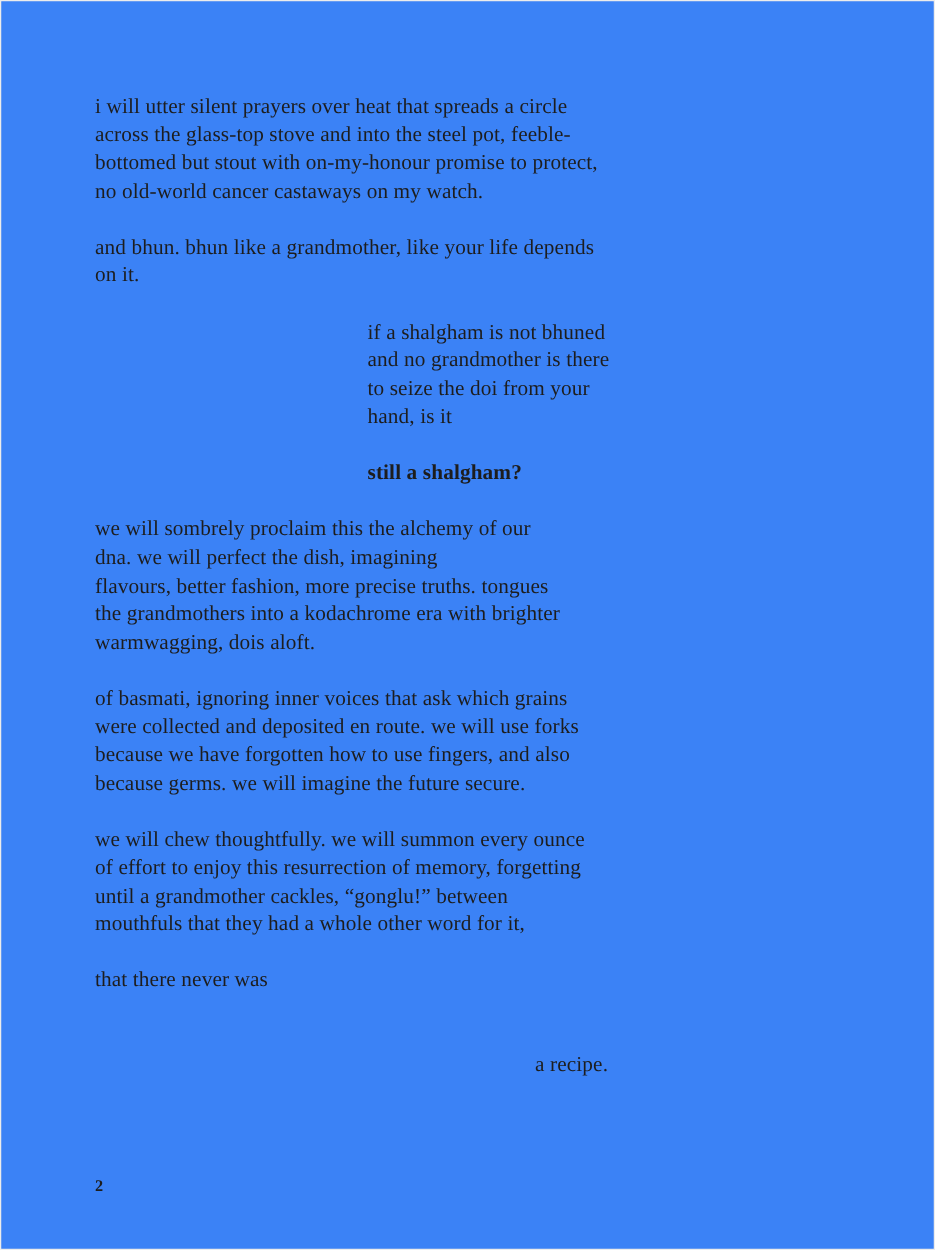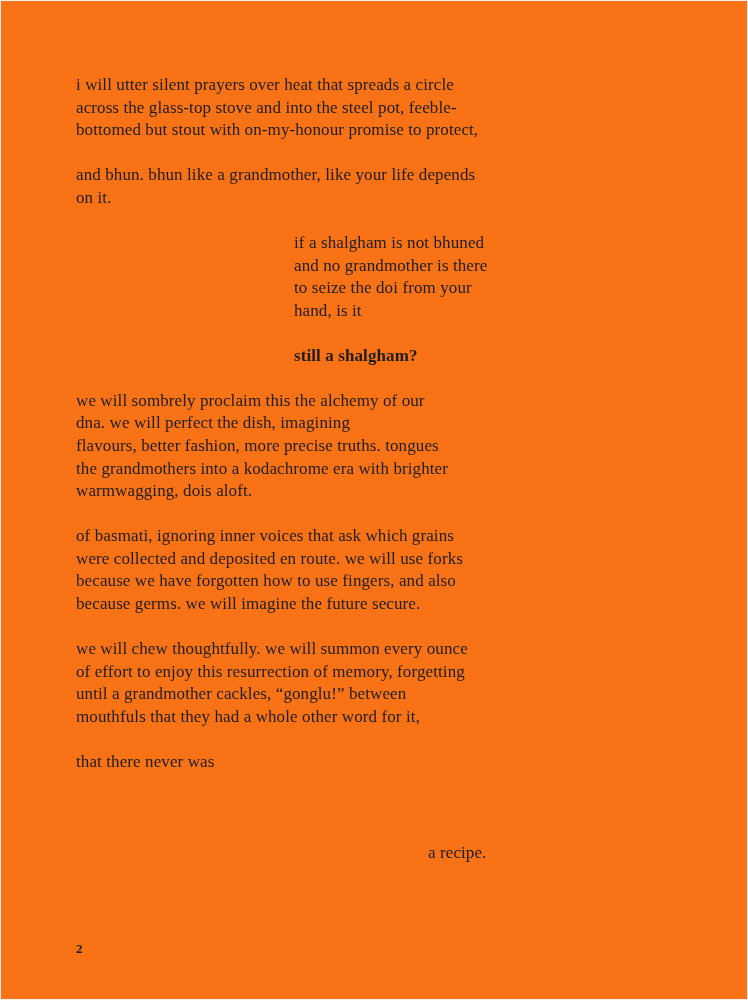--- a/index.html
+++ b/index.html
@@ -11,21 +11,21 @@
     height: 1000px;
     background: #ffffff;
     font-family: "Liberation Serif", "DejaVu Serif", serif;
     color: #1d1d1d;
     position: relative;
     overflow: hidden;
   }
   .page {
     position: absolute;
     inset: 0;
-    background: #f97316;
+    background: #3b82f6;
     box-shadow: inset 0 0 0 1px #ececec;
   }
   .poem {
     position: absolute;
     left: 76px;
     top: 74px;
     width: 640px;
     font-size: 17px;
     line-height: 22.57px;
     letter-spacing: 0.1px;
@@ -49,20 +49,21 @@
 </style>
 </head>
 <body>
 
 <div class="page">
   <div class="poem" id="poem-body">
       <div class="stanza">
         <div class="line"><span class="seg-plain">i will utter silent prayers over heat that spreads a circle</span></div>
         <div class="line"><span class="seg-plain">across the glass-top stove and into the steel pot, feeble-</span></div>
         <div class="line"><span class="seg-plain">bottomed but stout with on-my-honour promise to protect,</span></div>
+        <div class="line"><span class="seg-plain">no old-world cancer castaways on my watch.</span></div>
       </div>
       <div class="blank-line"></div>
       <div class="stanza">
         <div class="line"><span class="seg-plain">and bhun. bhun like a grandmother, like your life depends</span></div>
         <div class="line"><span class="seg-plain">on it.</span></div>
       </div>
       <div class="blank-line"></div>
       <div class="stanza">
         <div class="line" style="padding-left: 218px;"><span class="seg-plain">if a shalgham is not bhuned</span></div>
         <div class="line" style="padding-left: 218px;"><span class="seg-plain">and no grandmother is there</span></div>
@@ -95,17 +96,17 @@
         <div class="line"><span class="seg-plain">until a grandmother cackles, </span><span class="seg-italic">“gonglu!”</span><span class="seg-plain"> between</span></div>
         <div class="line"><span class="seg-plain">mouthfuls that they had a whole other word for it,</span></div>
       </div>
       <div class="blank-line"></div>
       <div class="stanza">
         <div class="line"><span class="seg-plain">that there never was</span></div>
       </div>
       <div class="blank-line"></div>
       <div class="blank-line"></div>
       <div class="stanza">
-        <div class="line" style="padding-left: 352px; margin-top: 23px;"><span class="seg-plain">a recipe.</span></div>
+        <div class="line" style="padding-left: 352px;"><span class="seg-plain">a recipe.</span></div>
       </div>
     </div>
   <div class="page-number">2</div>
 </div>
 
 </body></html>

